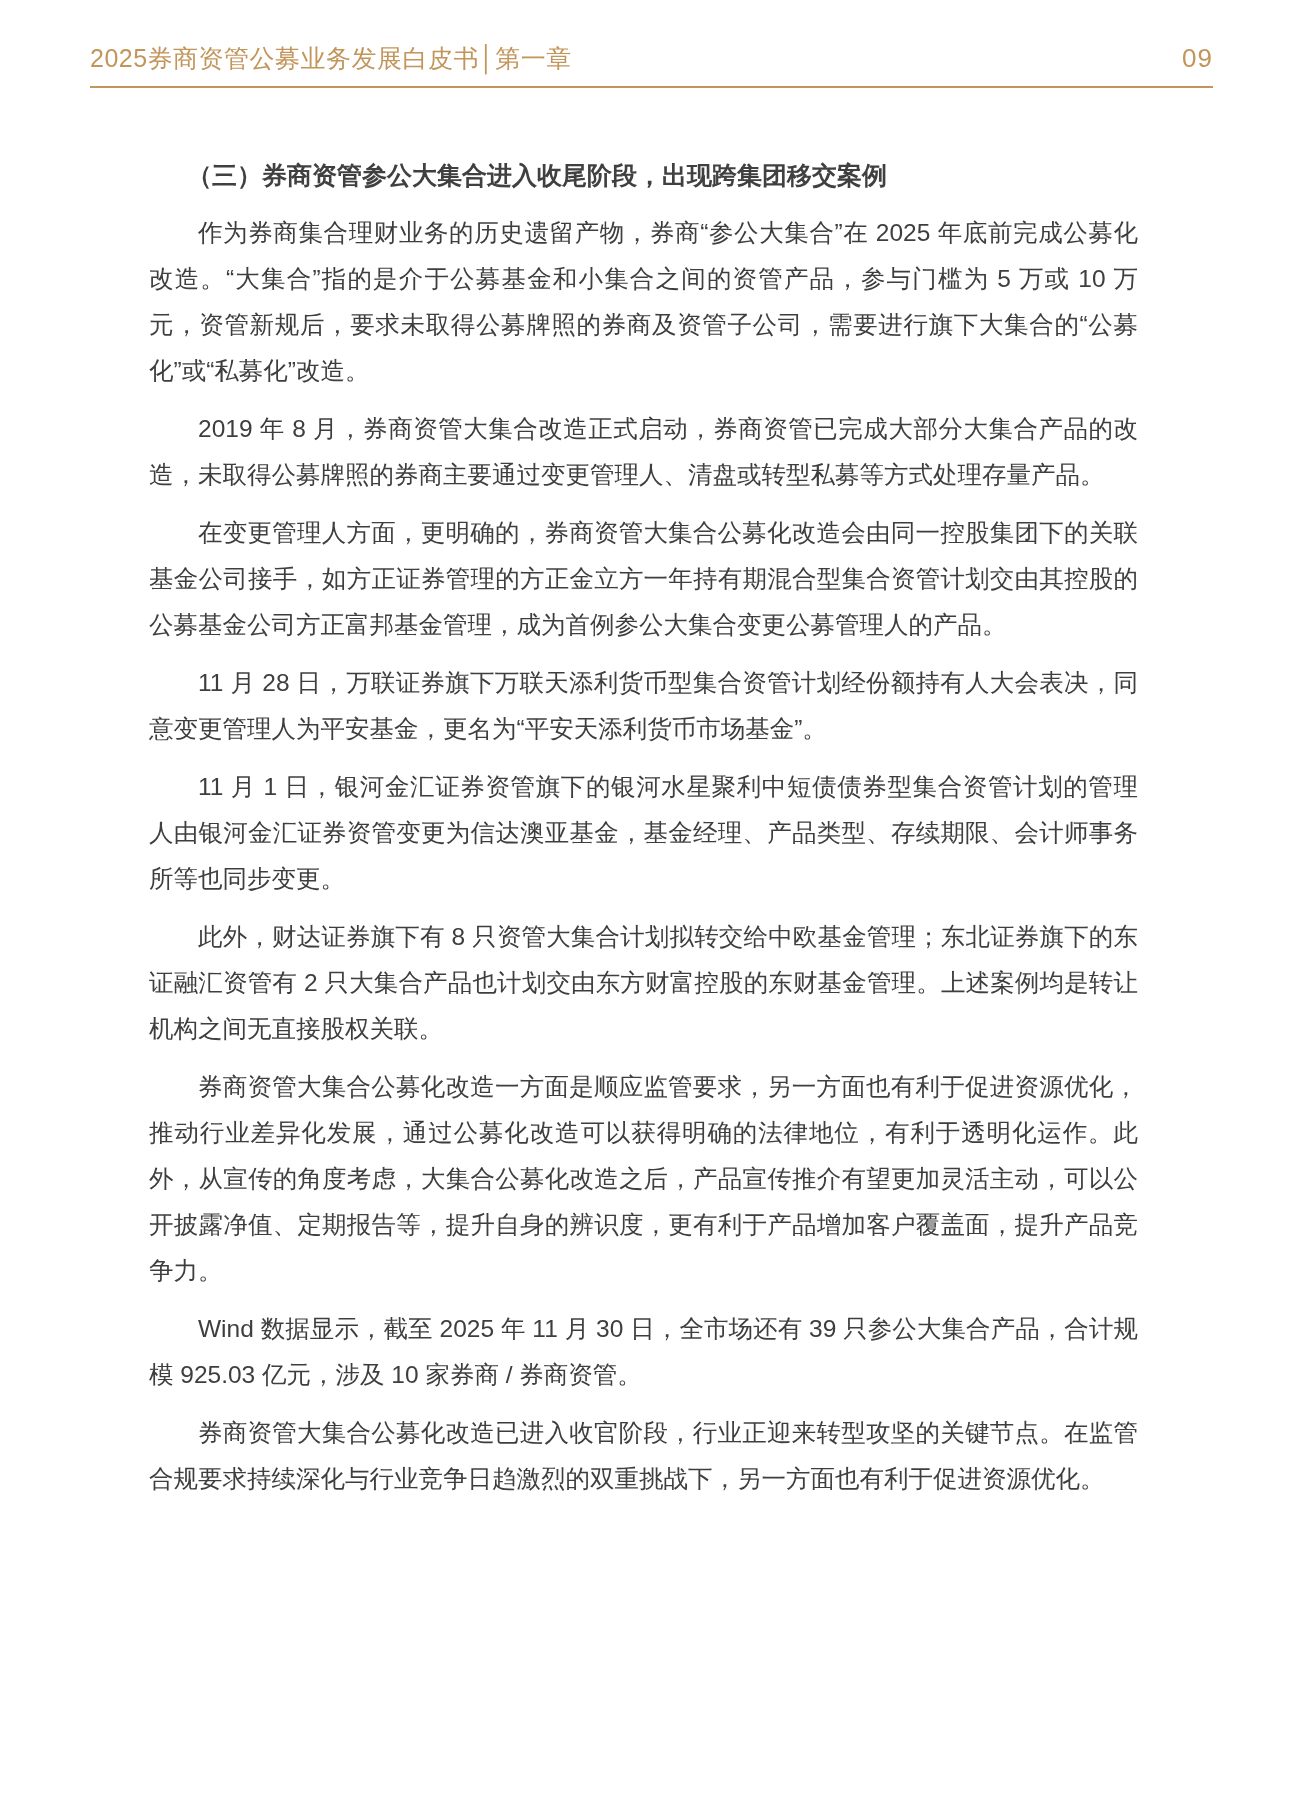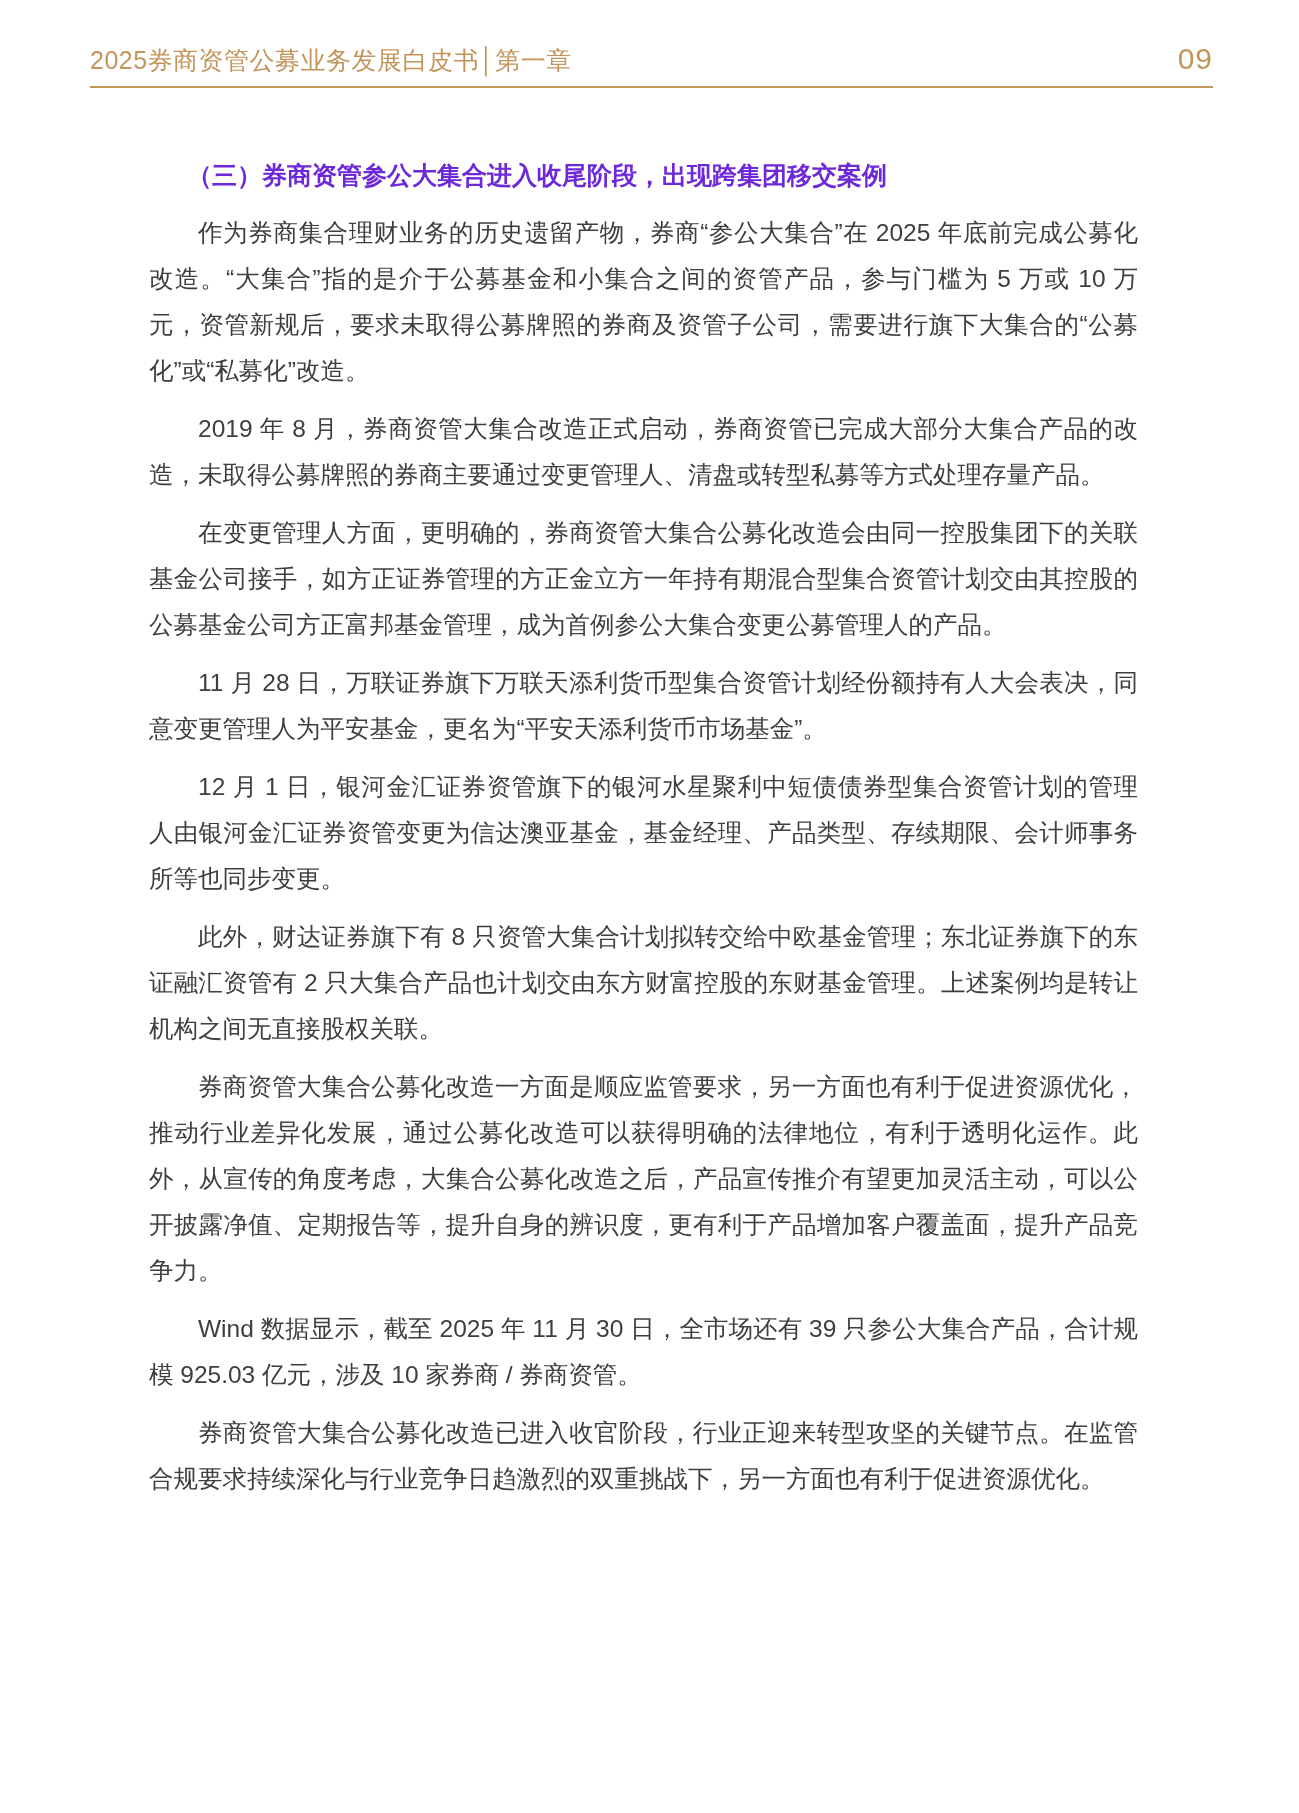--- a/index.html
+++ b/index.html
@@ -22,21 +22,21 @@
     width: 1123px;
     display: flex;
     justify-content: space-between;
     align-items: baseline;
     color: #c2955a;
     font-size: 25px;
     letter-spacing: 0.5px;
     white-space: nowrap;
   }
   .header .page-number {
-    font-size: 30px;
+    font-size: 26px;
     letter-spacing: 1px;
   }
   .header-rule {
     position: absolute;
     left: 90px;
     top: 86px;
     width: 1123px;
     height: 0;
     border-top: 2px solid #c2955a;
   }
@@ -46,21 +46,21 @@
     top: 152px;
     width: 1013px;
     font-size: 24.5px;
     line-height: 46px;
     color: #3e3e3e;
     text-align: justify;
   }
   .content .section-heading {
     font-size: 25px;
     font-weight: bold;
-    color: #6d28d9;
+    color: #404040;
     margin: 0;
     text-indent: 2em;
     line-height: 46px;
     text-align: left;
   }
   .content p {
     margin: 12px;
     text-indent: 2em;
   }
 </style>
@@ -75,20 +75,20 @@
   </div>
 
   <div class="header-rule"></div>
 
   <div class="content">
     <h2 class="section-heading">（三）券商资管参公大集合进入收尾阶段，出现跨集团移交案例</h2>
     <p>作为券商集合理财业务的历史遗留产物，券商“参公大集合”在 2025 年底前完成公募化改造。“大集合”指的是介于公募基金和小集合之间的资管产品，参与门槛为 5 万或 10 万元，资管新规后，要求未取得公募牌照的券商及资管子公司，需要进行旗下大集合的“公募化”或“私募化”改造。</p>
     <p>2019 年 8 月，券商资管大集合改造正式启动，券商资管已完成大部分大集合产品的改造，未取得公募牌照的券商主要通过变更管理人、清盘或转型私募等方式处理存量产品。</p>
     <p>在变更管理人方面，更明确的，券商资管大集合公募化改造会由同一控股集团下的关联基金公司接手，如方正证券管理的方正金立方一年持有期混合型集合资管计划交由其控股的公募基金公司方正富邦基金管理，成为首例参公大集合变更公募管理人的产品。</p>
     <p>11 月 28 日，万联证券旗下万联天添利货币型集合资管计划经份额持有人大会表决，同意变更管理人为平安基金，更名为“平安天添利货币市场基金”。</p>
-    <p>12 月 1 日，银河金汇证券资管旗下的银河水星聚利中短债债券型集合资管计划的管理人由银河金汇证券资管变更为信达澳亚基金，基金经理、产品类型、存续期限、会计师事务所等也同步变更。</p>
+    <p>11 月 1 日，银河金汇证券资管旗下的银河水星聚利中短债债券型集合资管计划的管理人由银河金汇证券资管变更为信达澳亚基金，基金经理、产品类型、存续期限、会计师事务所等也同步变更。</p>
     <p>此外，财达证券旗下有 8 只资管大集合计划拟转交给中欧基金管理；东北证券旗下的东证融汇资管有 2 只大集合产品也计划交由东方财富控股的东财基金管理。上述案例均是转让机构之间无直接股权关联。</p>
     <p>券商资管大集合公募化改造一方面是顺应监管要求，另一方面也有利于促进资源优化，推动行业差异化发展，通过公募化改造可以获得明确的法律地位，有利于透明化运作。此外，从宣传的角度考虑，大集合公募化改造之后，产品宣传推介有望更加灵活主动，可以公开披露净值、定期报告等，提升自身的辨识度，更有利于产品增加客户覆盖面，提升产品竞争力。</p>
     <p>Wind 数据显示，截至 2025 年 11 月 30 日，全市场还有 39 只参公大集合产品，合计规模 925.03 亿元，涉及 10 家券商 / 券商资管。</p>
     <p>券商资管大集合公募化改造已进入收官阶段，行业正迎来转型攻坚的关键节点。在监管合规要求持续深化与行业竞争日趋激烈的双重挑战下，另一方面也有利于促进资源优化。</p>
   </div>
 
 </div>
 
 </body></html>

